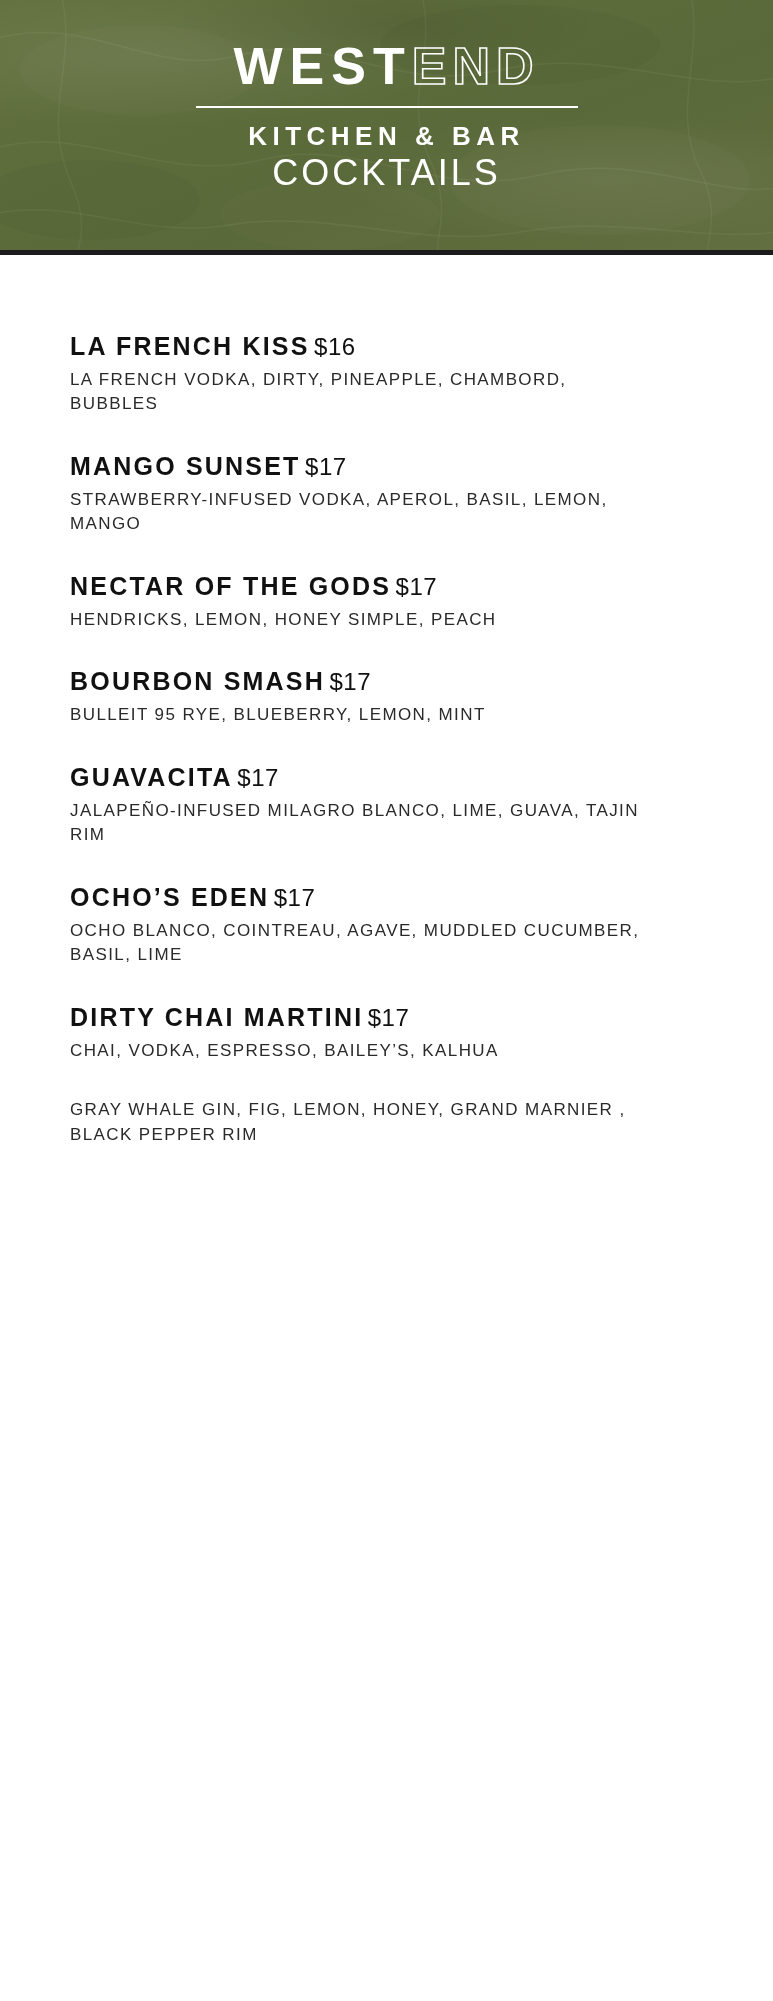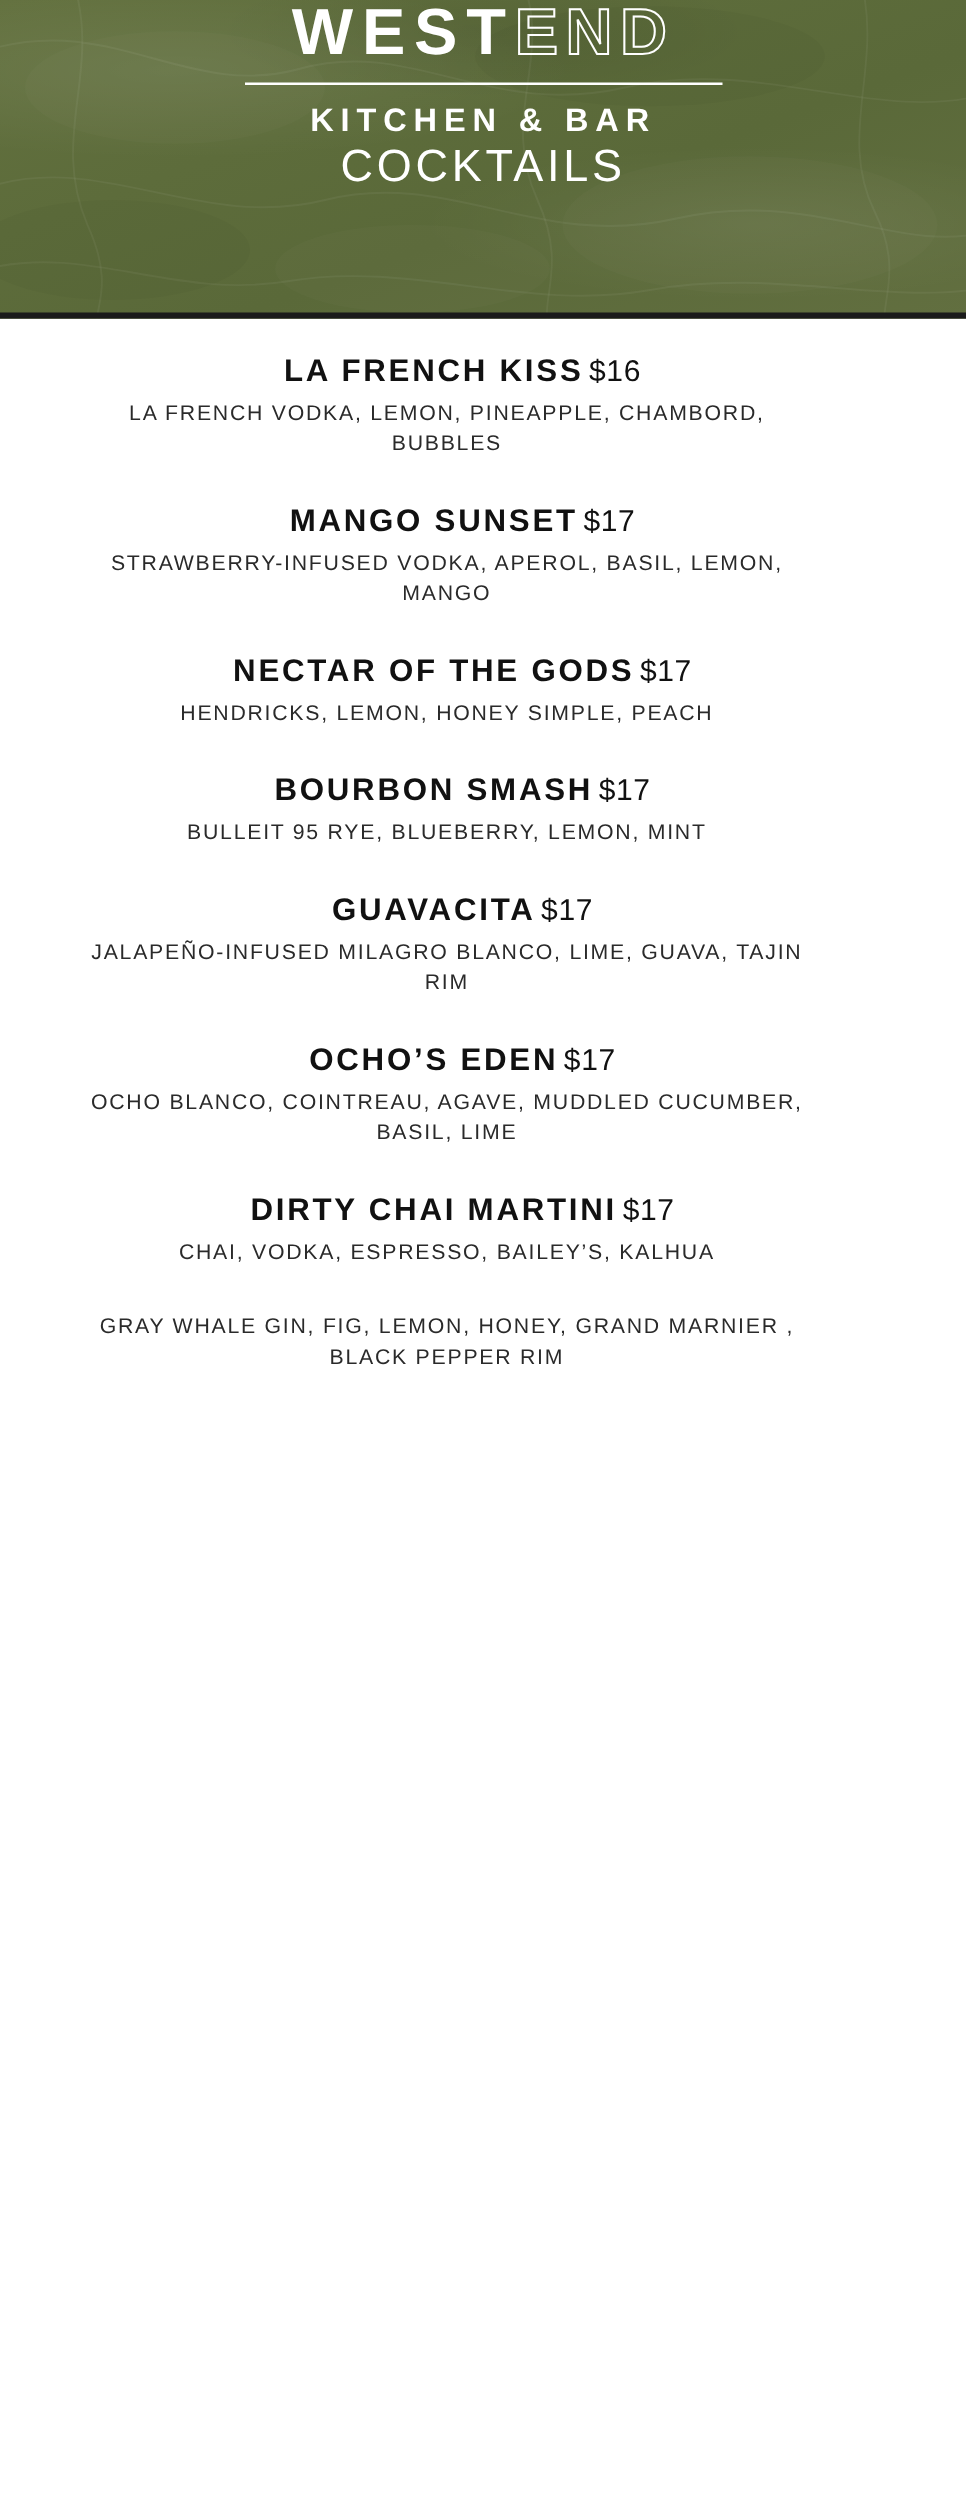--- a/index.html
+++ b/index.html
@@ -24,20 +24,21 @@
   .header {
     position: relative;
     width: 773px;
     height: 255px;
     background:
       radial-gradient(ellipse 60% 40% at 18% 22%, rgba(255,255,255,0.07), rgba(255,255,255,0) 70%),
       radial-gradient(ellipse 50% 35% at 78% 70%, rgba(255,255,255,0.06), rgba(255,255,255,0) 70%),
       radial-gradient(ellipse 40% 30% at 50% 10%, rgba(0,0,0,0.08), rgba(0,0,0,0) 70%),
       linear-gradient(160deg, #63713f 0%, #5d6c3b 35%, #5a6939 60%, #626f40 100%);
     box-sizing: border-box;
+    padding-top: 40px;
     overflow: hidden;
   }
   .header::after {
     content: "";
     position: absolute;
     left: 0; right: 0; bottom: 0;
     height: 5px;
     background: #1b1b1b;
   }
   .marble {
@@ -84,24 +85,23 @@
   }
   .section-title {
     color: #ffffff;
     font-size: 36px;
     font-weight: 400;
     letter-spacing: 3px;
   }
 
   
   .menu {
-    padding: 28px 0 40px 70px;
+    padding: 77px 0 40px 70px;
     box-sizing: border-box;
     width: 688px;
-    text-align: center;
   }
   .item {
     margin-bottom: 35px;
   }
   .item:last-child { margin-bottom: 0; }
   .item-head {
     color: #111111;
     line-height: 1.15;
     margin-bottom: 7px;
     max-width: 600px;
@@ -155,21 +155,21 @@
       <div class="brand-rule"></div>
       <div class="brand-line2">KITCHEN &amp; BAR</div>
       <div class="section-title">COCKTAILS</div>
     </div>
   </div>
 
   <div class="menu">
 
     <div class="item">
       <div class="item-head"><span class="item-name">LA FRENCH KISS</span> <span class="item-price">$16</span></div>
-      <div class="item-desc">LA FRENCH VODKA, LEMON, PINEAPPLE, CHAMBORD, BUBBLES</div>
+      <div class="item-desc">LA FRENCH VODKA, DIRTY, PINEAPPLE, CHAMBORD, BUBBLES</div>
     </div>
 
     <div class="item">
       <div class="item-head"><span class="item-name">MANGO SUNSET</span> <span class="item-price">$17</span></div>
       <div class="item-desc">STRAWBERRY-INFUSED VODKA, APEROL, BASIL, LEMON, MANGO</div>
     </div>
 
     <div class="item">
       <div class="item-head"><span class="item-name">NECTAR OF THE GODS</span> <span class="item-price">$17</span></div>
       <div class="item-desc">HENDRICKS, LEMON, HONEY SIMPLE, PEACH</div>

